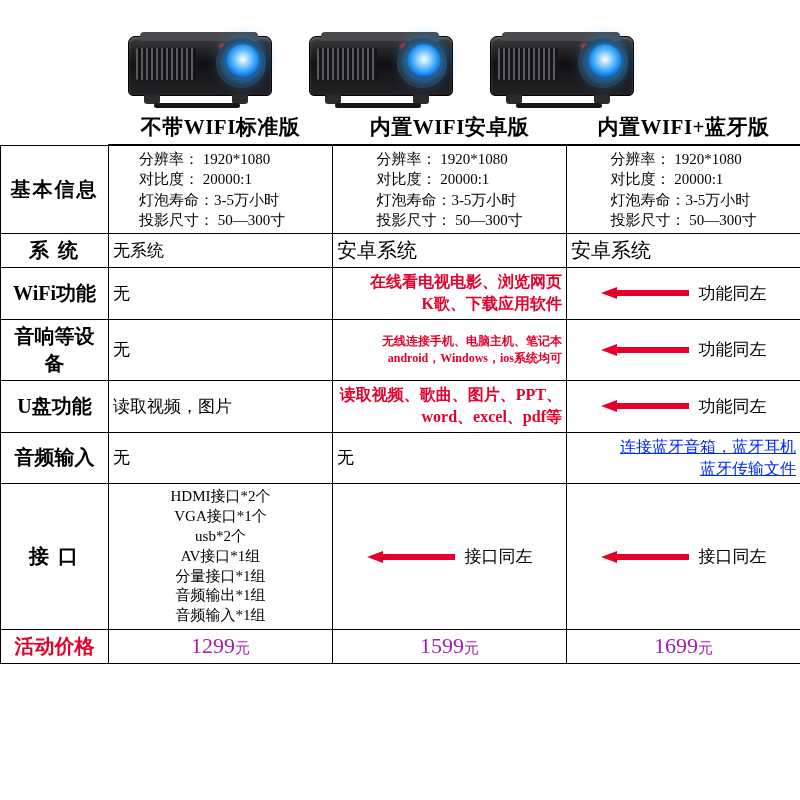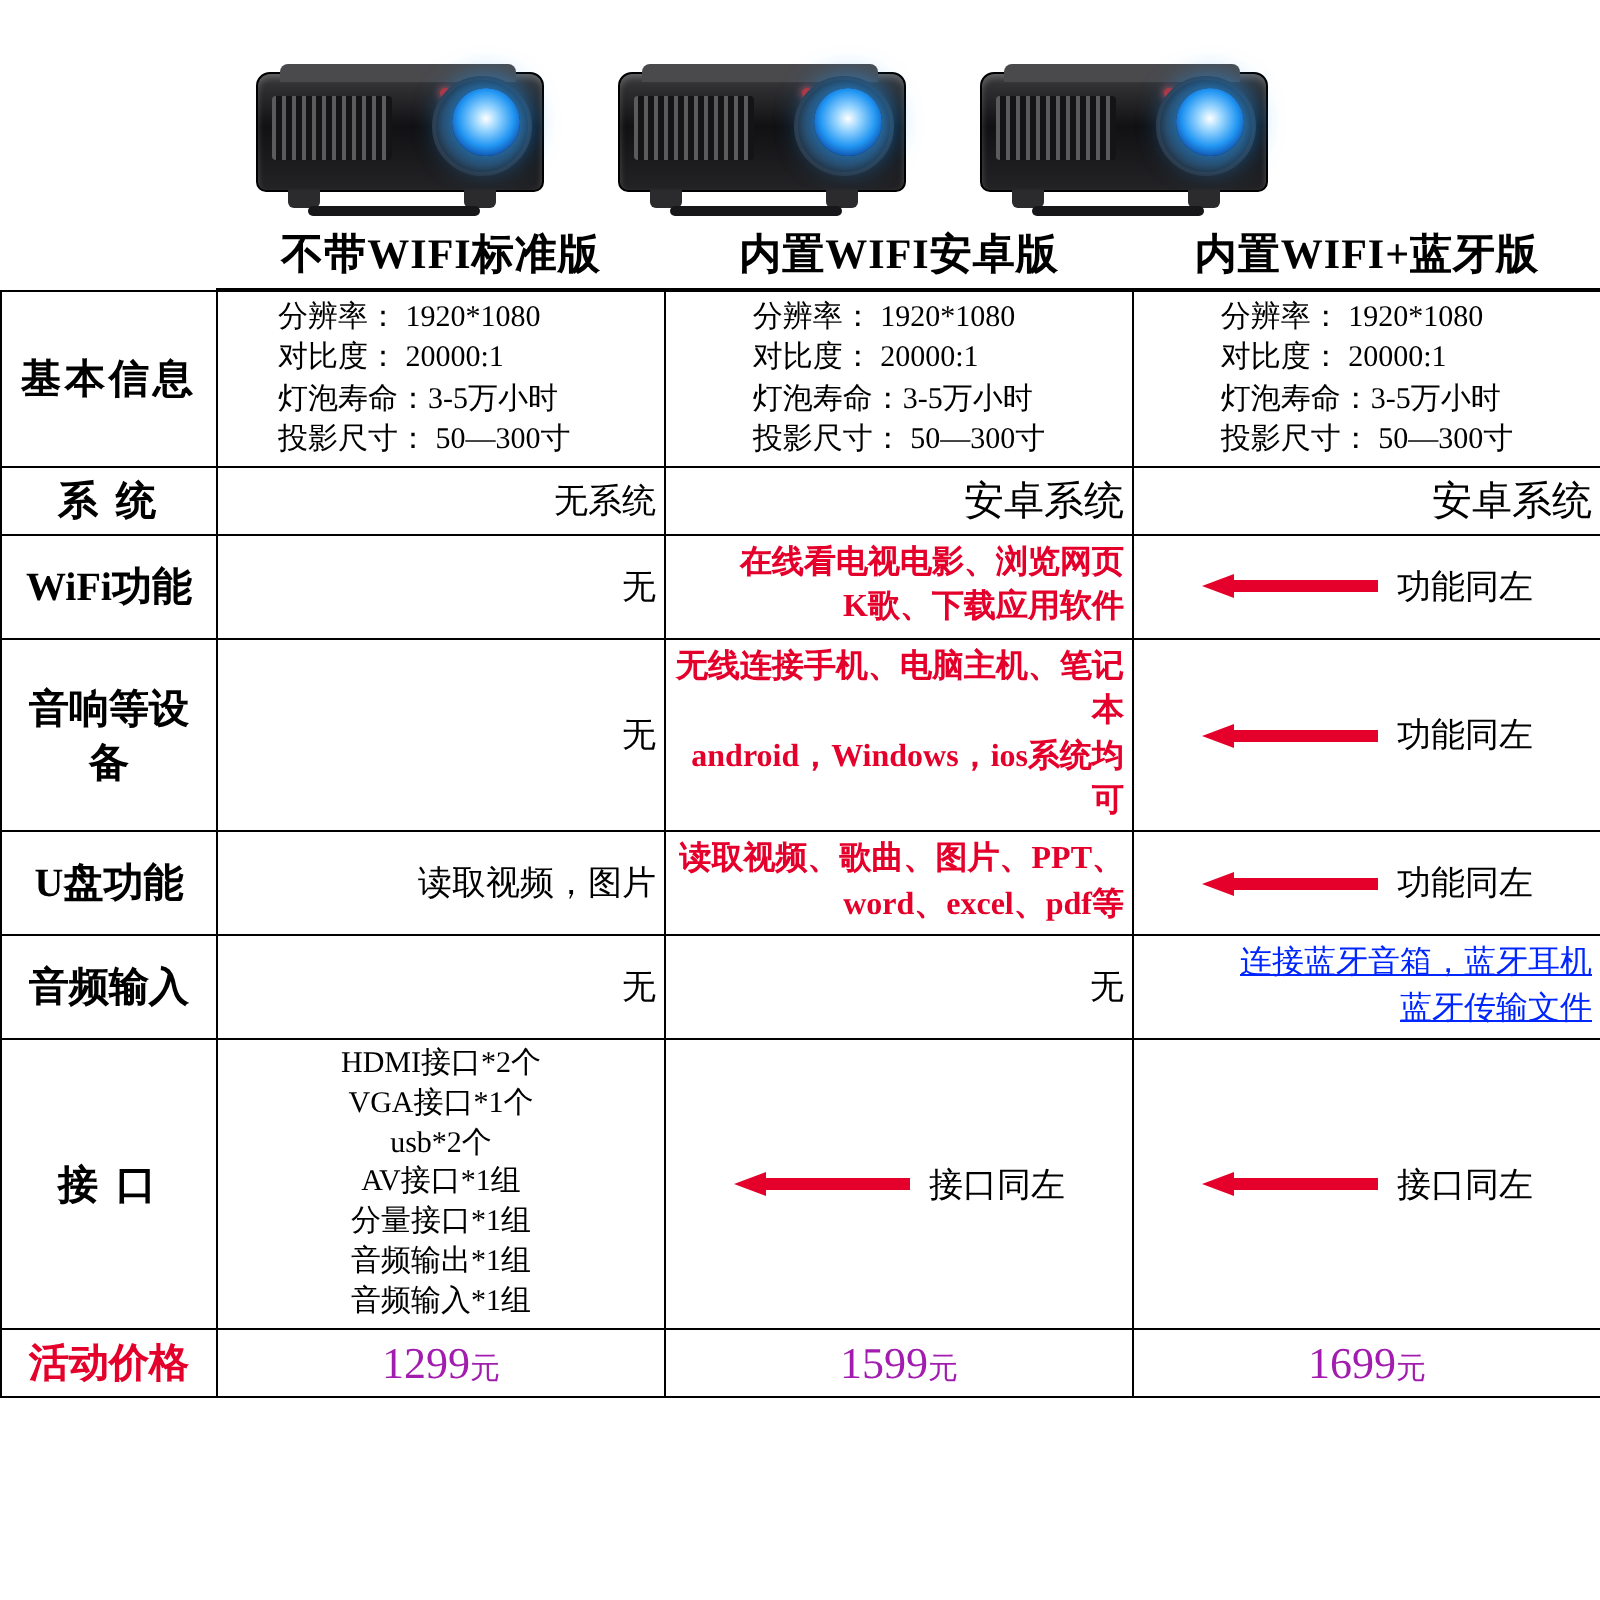--- a/index.html
+++ b/index.html
@@ -160,21 +160,21 @@
   }
 
   .rowlabel {
     text-align: center;
     font-weight: bold;
     font-size: 20px;
     letter-spacing: 2px;
   }
   .rowlabel.tight { letter-spacing: 0px; }
 
-  .cell-c { text-align: right; font-size: 17px; }
+  .cell-c { text-align: left; font-size: 17px; }
   .cell-l { text-align: left; font-size: 16px; line-height: 1.35; }
   .red { color: #e4002b; }
   .blue { color: #0026ff; text-decoration: underline; }
   .bold { font-weight: bold; }
 
   .basic-list {
     font-size: 15px;
     line-height: 1.35;
     display: inline-block;
     text-align: left;
@@ -347,21 +347,21 @@
                 <span class="shaft"></span>
               </span>
           <span class="arrow-text">功能同左</span>
         </div>
       </td>
     </tr>
 
     <tr>
       <td class="rowlabel tight">音响等设备</td>
       <td class="cell-c">无</td>
-      <td class="multi-line red bold" style="font-size:16px">
+      <td class="multi-line red bold" style="font-size:12px">
         <div>无线连接手机、电脑主机、笔记本</div>
         <div>android，Windows，ios系统均可</div>
       </td>
       <td>
         <div class="arrow-cell">
           <span class="arrow">
                 <span class="head"></span>
                 <span class="shaft"></span>
               </span>
           <span class="arrow-text">功能同左</span>

